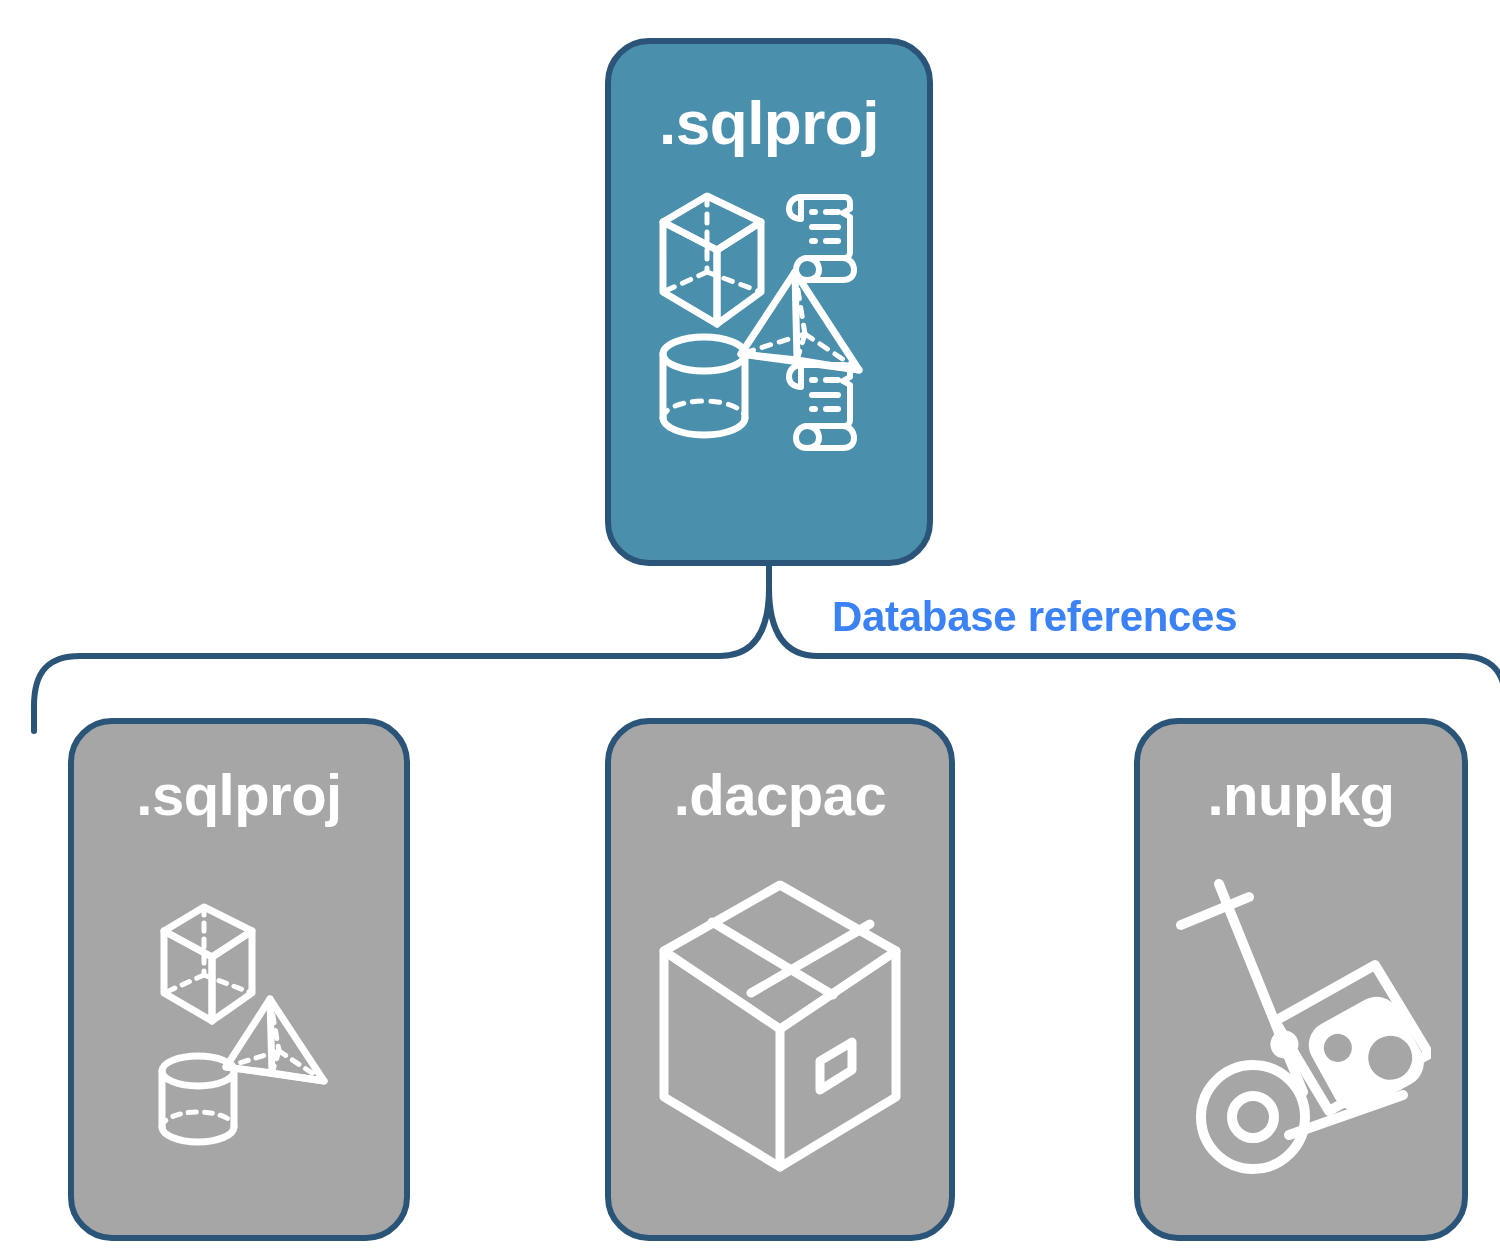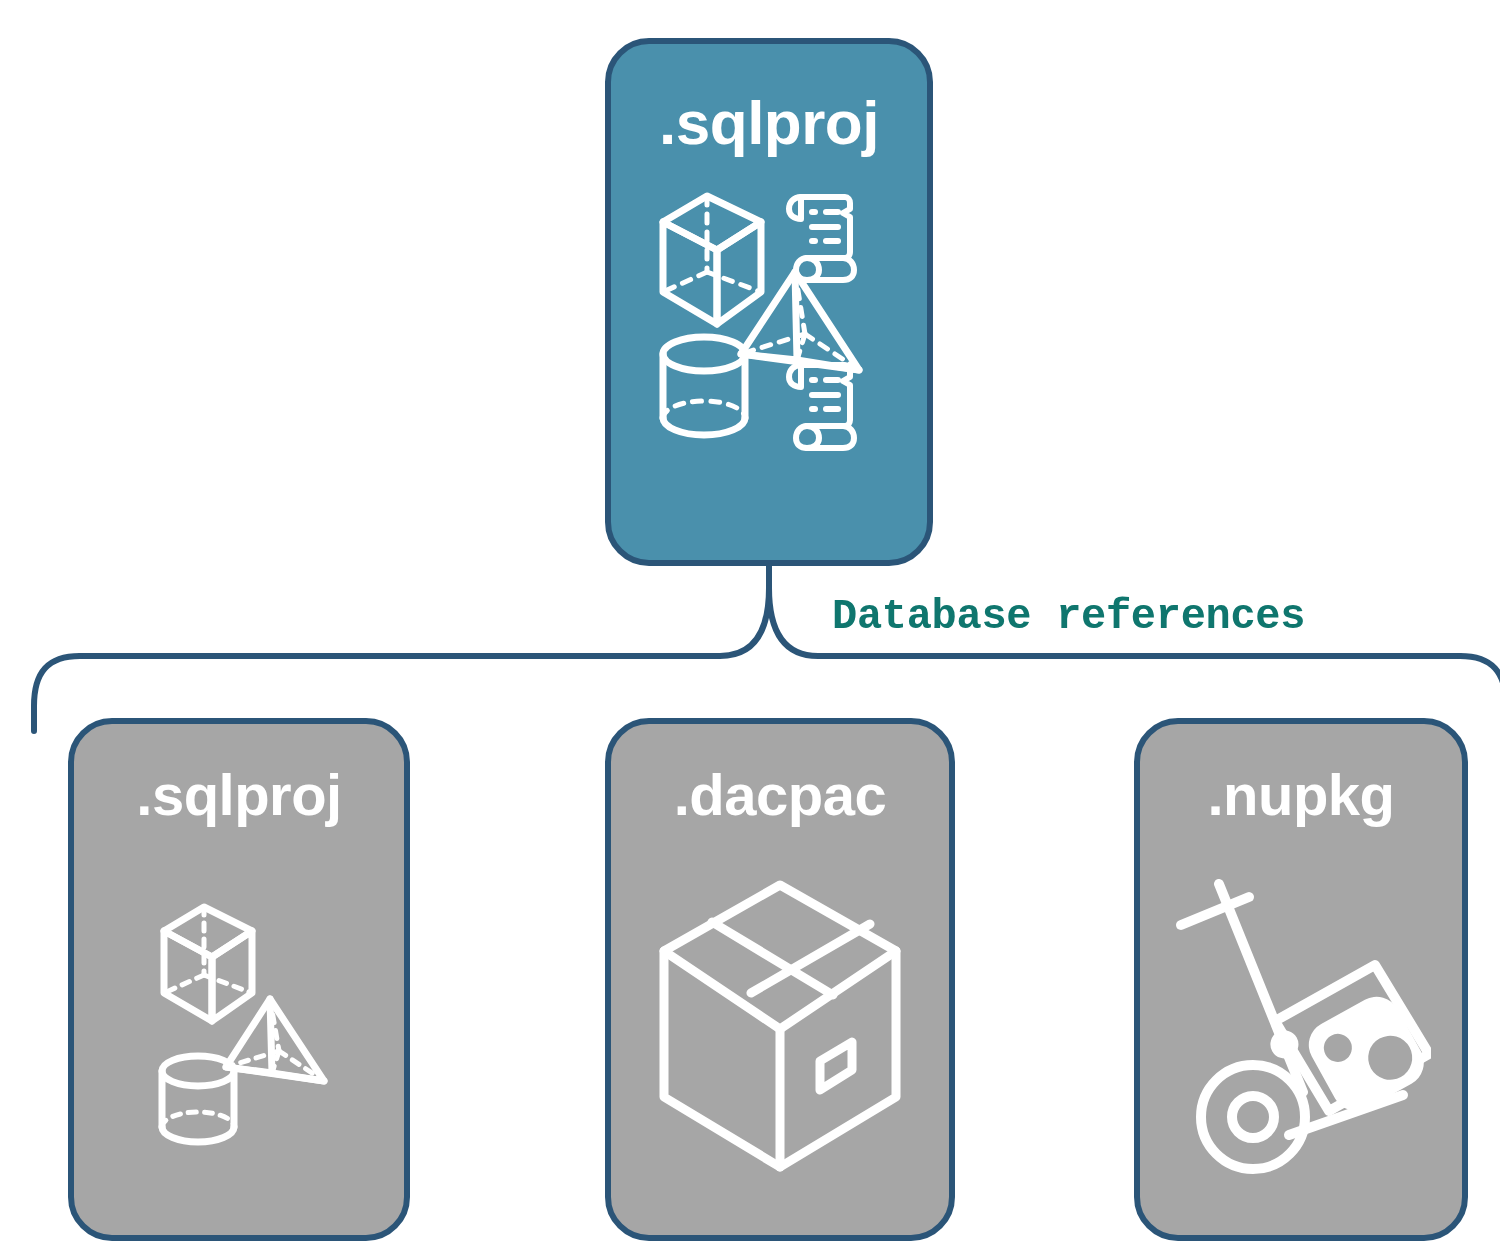--- a/index.html
+++ b/index.html
@@ -78,24 +78,23 @@
     pointer-events: none;
   }
 
   
   #bracket-label {
     position: absolute;
     left: 812px;
     top: 577px;
     font-size: 42px;
     font-weight: bold;
-    color: #0f766e;
+    color: #3b82f6;
     letter-spacing: -0.3px;
     white-space: nowrap;
-    font-family: Liberation Mono, monospace;
   }
 </style>
 </head>
 <body>
 
 <div id="stage">
 
   <div class="card" id="card-source">
     <div class="card-title">.sqlproj</div>
     <div class="card-art">

